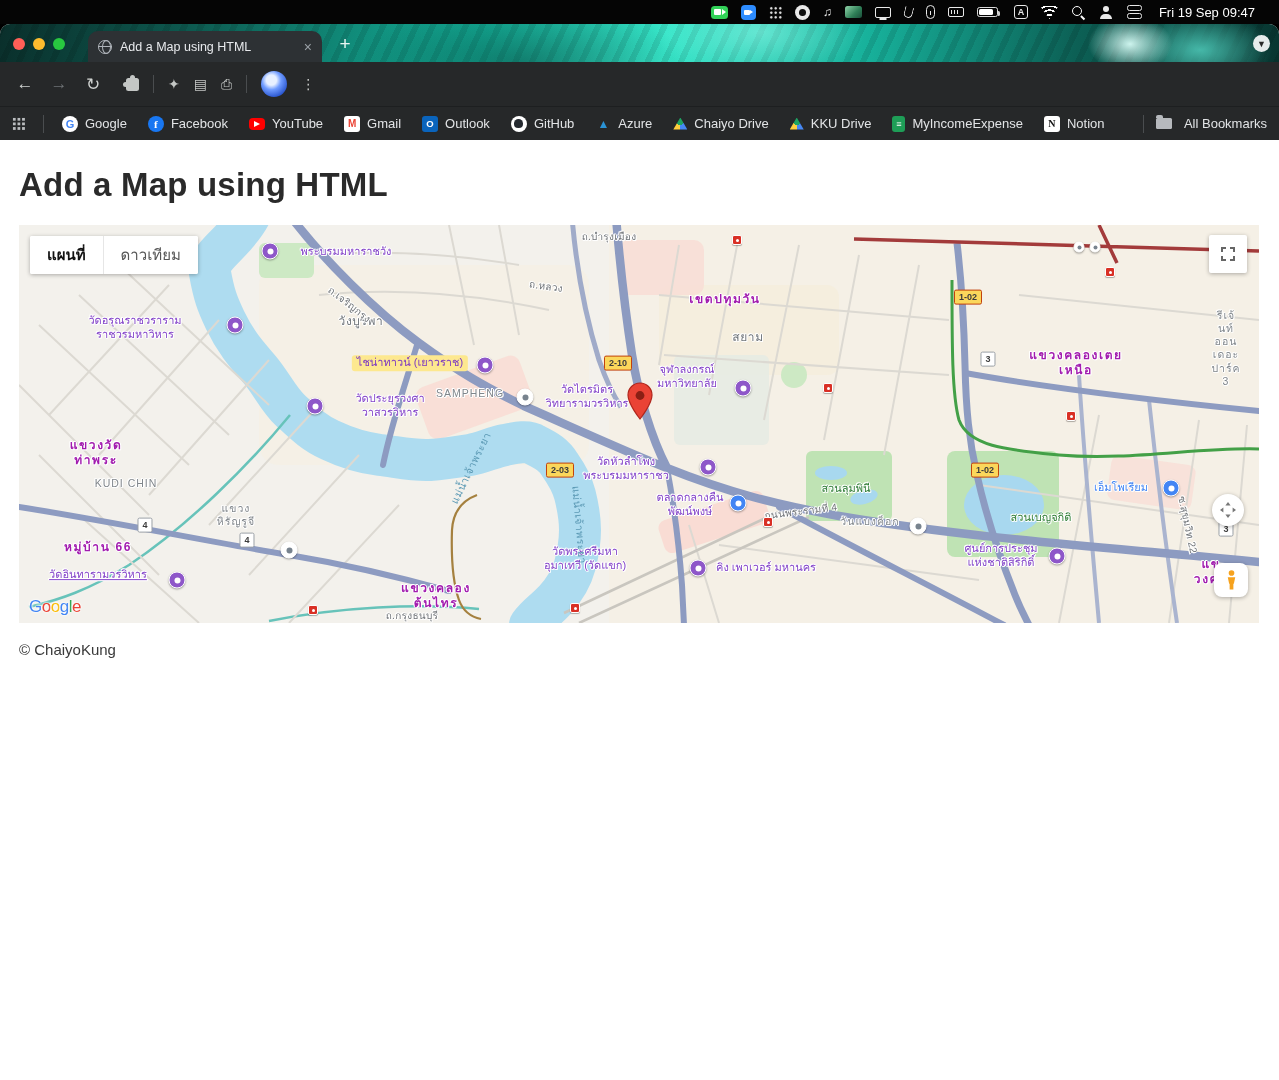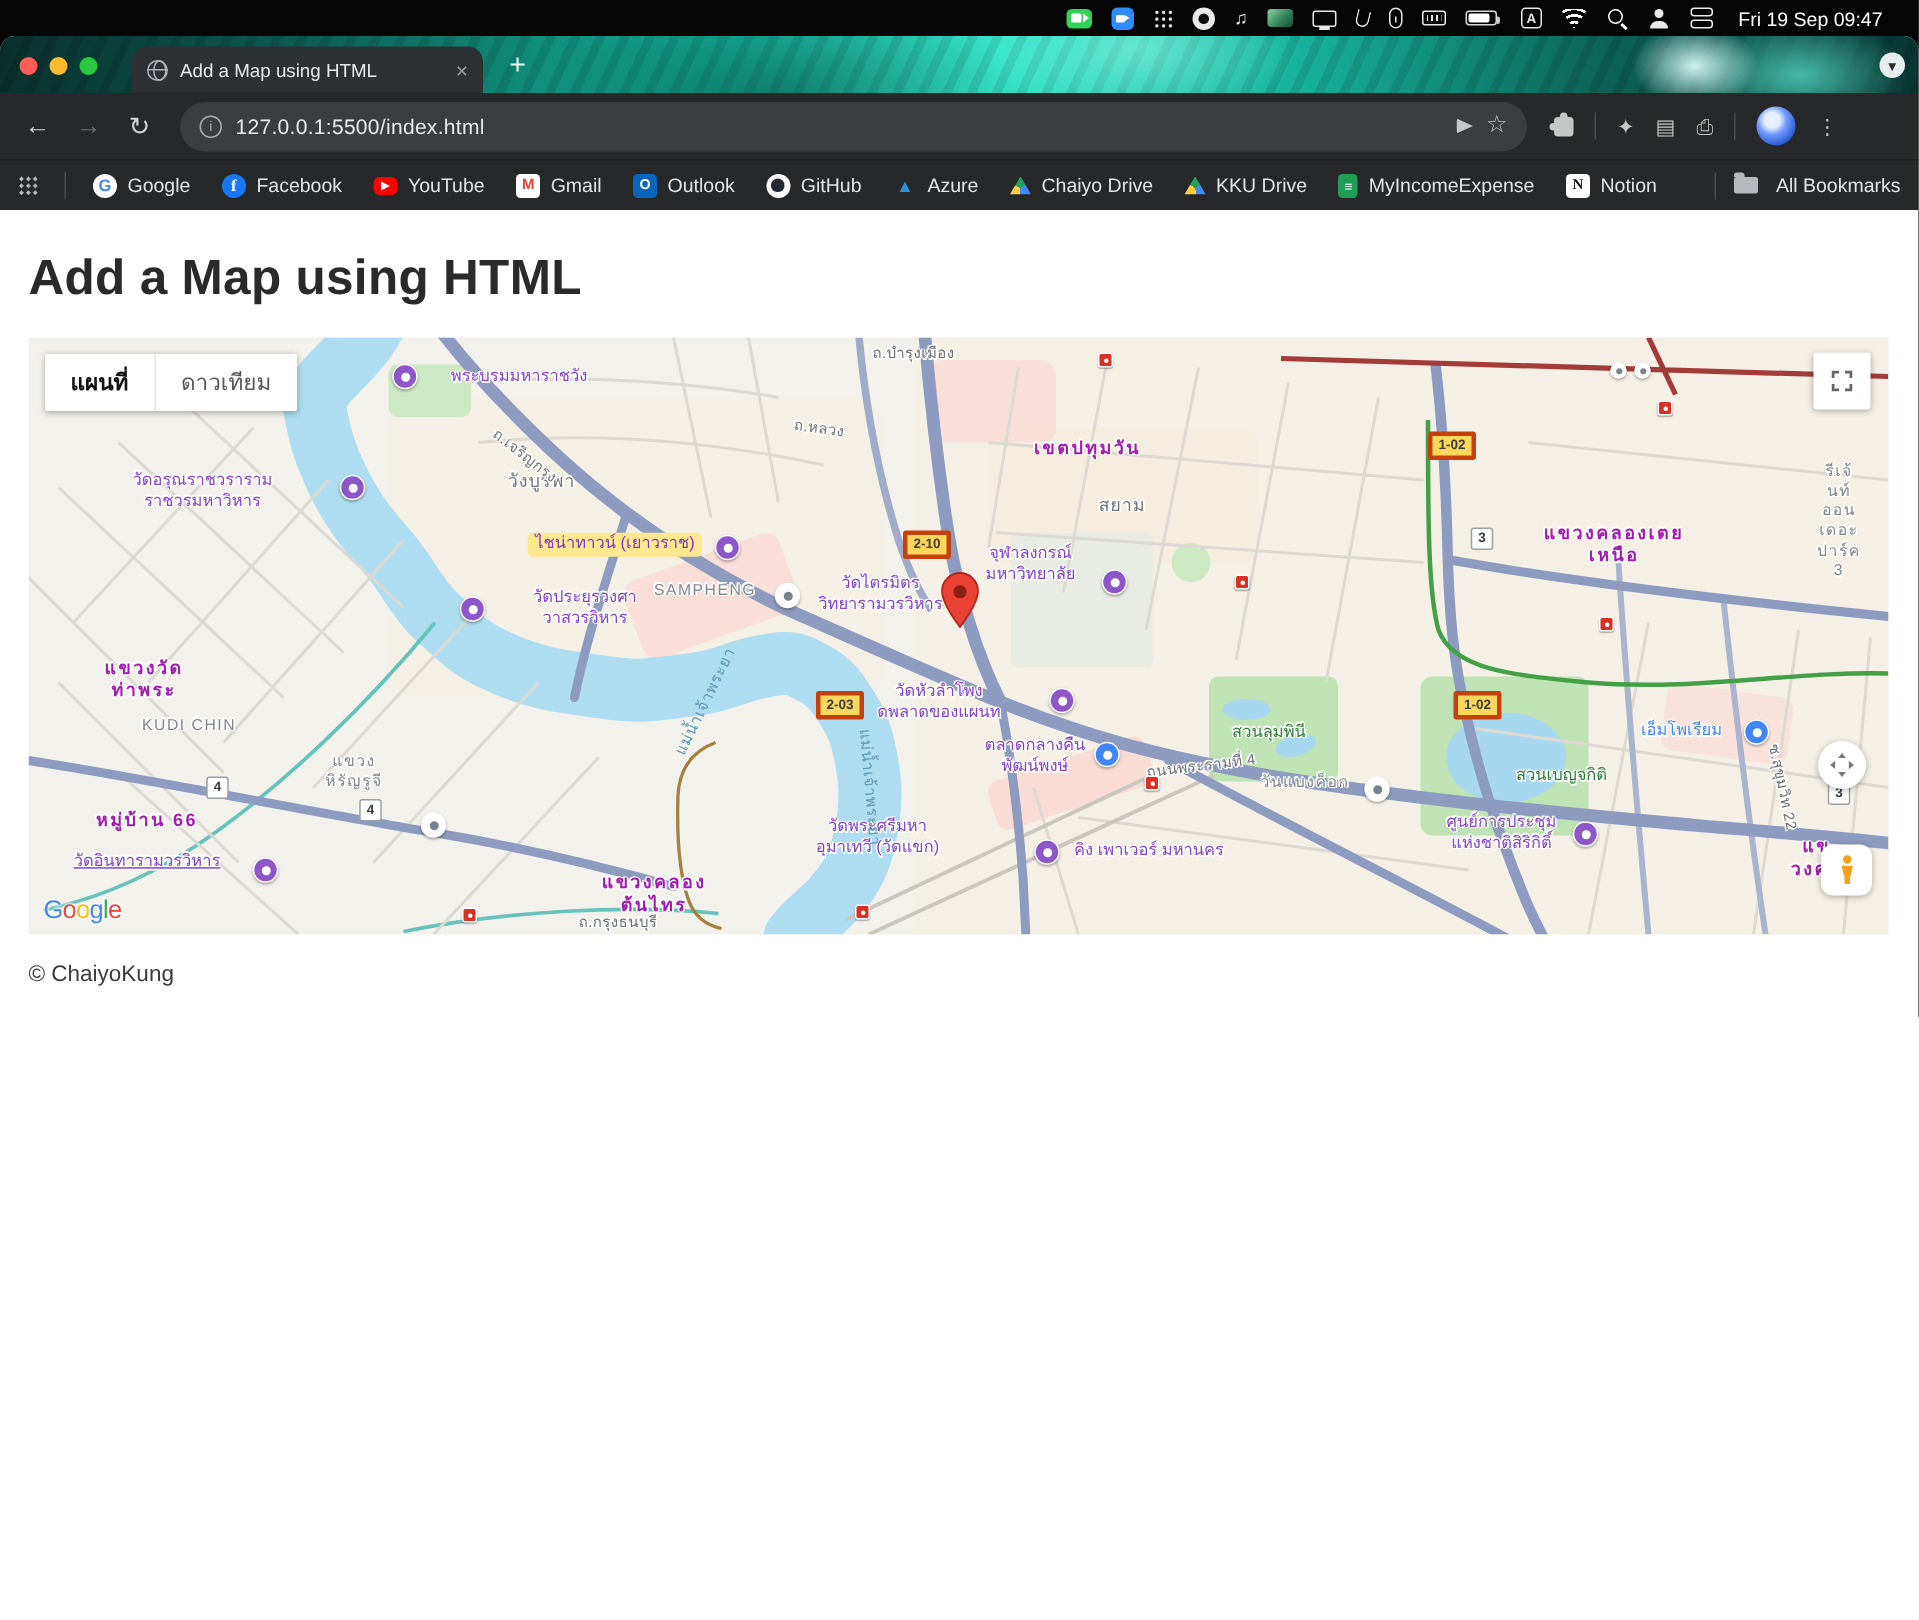--- a/index.html
+++ b/index.html
@@ -127,21 +127,21 @@
   .ml.poi-blue { color:#4285f4; font-size:11px; }
   .ml.poi-hl { color:#7d3ac1; font-size:11px; background:#fde88f; border-radius:3px; padding:1px 5px; white-space:nowrap; text-shadow:none; }
   .ml.district { color:#a21caf; font-size:12px; font-weight:700; letter-spacing:1.6px; }
   .ml.area-sm { color:#70757a; font-size:12px; letter-spacing:.6px; }
   .ml.area-xs { color:#80868b; font-size:10.5px; letter-spacing:1px; }
   .ml.park-label { color:#2f7d36; font-size:11px; }
   .ml.water-label { color:#5c9ab5; font-size:10.5px; letter-spacing:.5px; text-shadow:none; }
   .ml.road-label { color:#6d7175; font-size:10px; letter-spacing:.3px; }
 
   .sh { position:absolute; transform:translate(-50%,-50%); font-size:9px; font-weight:700; color:#3c3c3c; padding:1px 4px; border-radius:2px; line-height:1.2; }
-  .sh.sy { background:#fbd75b; border:3px solid #c2410c; }
+  .sh.sy { background:#fbd75b; border:1px solid #c2410c; }
   .sh.sw { background:#fff; border:1px solid #9aa0a6; }
 
   .pic { position:absolute; width:17px; height:17px; border-radius:50%; transform:translate(-50%,-50%); border:1.5px solid #fff;
          box-shadow:0 1px 2px rgba(0,0,0,.35); background:#8e57c9; display:flex; align-items:center; justify-content:center; }
   .pic::before { content:""; width:6px; height:6px; background:#fff; border-radius:50%; }
   .pic.blue { background:#4285f4; }
   .pic.lt { background:#fff; } .pic.lt::before { background:#78838e; }
   .pic.sm { width:11px; height:11px; } .pic.sm::before { width:4px; height:4px; }
 
   .tr { position:absolute; width:10px; height:10px; transform:translate(-50%,-50%); background:#d93025; border-radius:2px; border:1px solid #fff; box-shadow:0 1px 1px rgba(0,0,0,.3); display:flex; align-items:center; justify-content:center; }
@@ -202,27 +202,20 @@
         <span class="tab-close">×</span>
       </div>
       <span class="newtab-btn">+</span>
       <span class="tabstrip-chevron">▼</span>
     </div>
 
     <div class="toolbar">
       <span class="nav-btn">←</span>
       <span class="nav-btn dim">→</span>
       <span class="nav-btn">↻</span>
-      <div class="omnibox">
-        <span class="circle-i"></span>
-        <span class="url-text">127.0.0.1:5500/index.html</span>
-        <span class="omni-spacer"></span>
-        <span class="icon-send"></span>
-        <span class="icon-star">☆</span>
-      </div>
       <div class="tb-right">
         <span class="icon-puzzle"></span>
         <span class="tb-divider"></span>
         <span class="glyph-ic">✦</span>
         <span class="glyph-ic">▤</span>
         <span class="glyph-ic">⎙</span>
         <span class="tb-divider"></span>
         <span class="avatar"></span>
         <span class="icon-kebab">⋮</span>
       </div>
@@ -330,21 +323,21 @@
             <span class="ml area-xs" style="left: 451px; top: 169px;">SAMPHENG</span>
             <span class="ml poi" style="left: 371px; top: 181px;">วัดประยุรวงศา
 วาสวรวิหาร</span>
             <span class="ml poi" style="left: 568px; top: 172px;">วัดไตรมิตร
 วิทยารามวรวิหาร</span>
             <span class="ml district" style="left: 706px; top: 74px;">เขตปทุมวัน</span>
             <span class="ml area-sm" style="left: 729px; top: 112px;">สยาม</span>
             <span class="ml poi" style="left: 668px; top: 152px;">จุฬาลงกรณ์
 มหาวิทยาลัย</span>
             <span class="ml poi" style="left: 607px; top: 244px;">วัดหัวลำโพง
-ดพลาดของแผนท</span>
+พระบรมมหาราชว</span>
             <span class="ml poi" style="left: 671px; top: 280px;">ตลาดกลางคืน
 พัฒน์พงษ์</span>
             <span class="ml park-label" style="left: 827px; top: 264px;">สวนลุมพินี</span>
             <span class="ml area-xs" style="left: 851px; top: 297px;">วันแบงค็อก</span>
             <span class="ml district" style="left: 77px; top: 228px;">แขวงวัด
 ท่าพระ</span>
             <span class="ml area-xs" style="left: 107px; top: 259px;">KUDI CHIN</span>
             <span class="ml area-xs" style="left: 217px; top: 290px;">แขวง
 หิรัญรูจี</span>
             <span class="ml district" style="left: 79px; top: 322px;">หมู่บ้าน 66</span>

